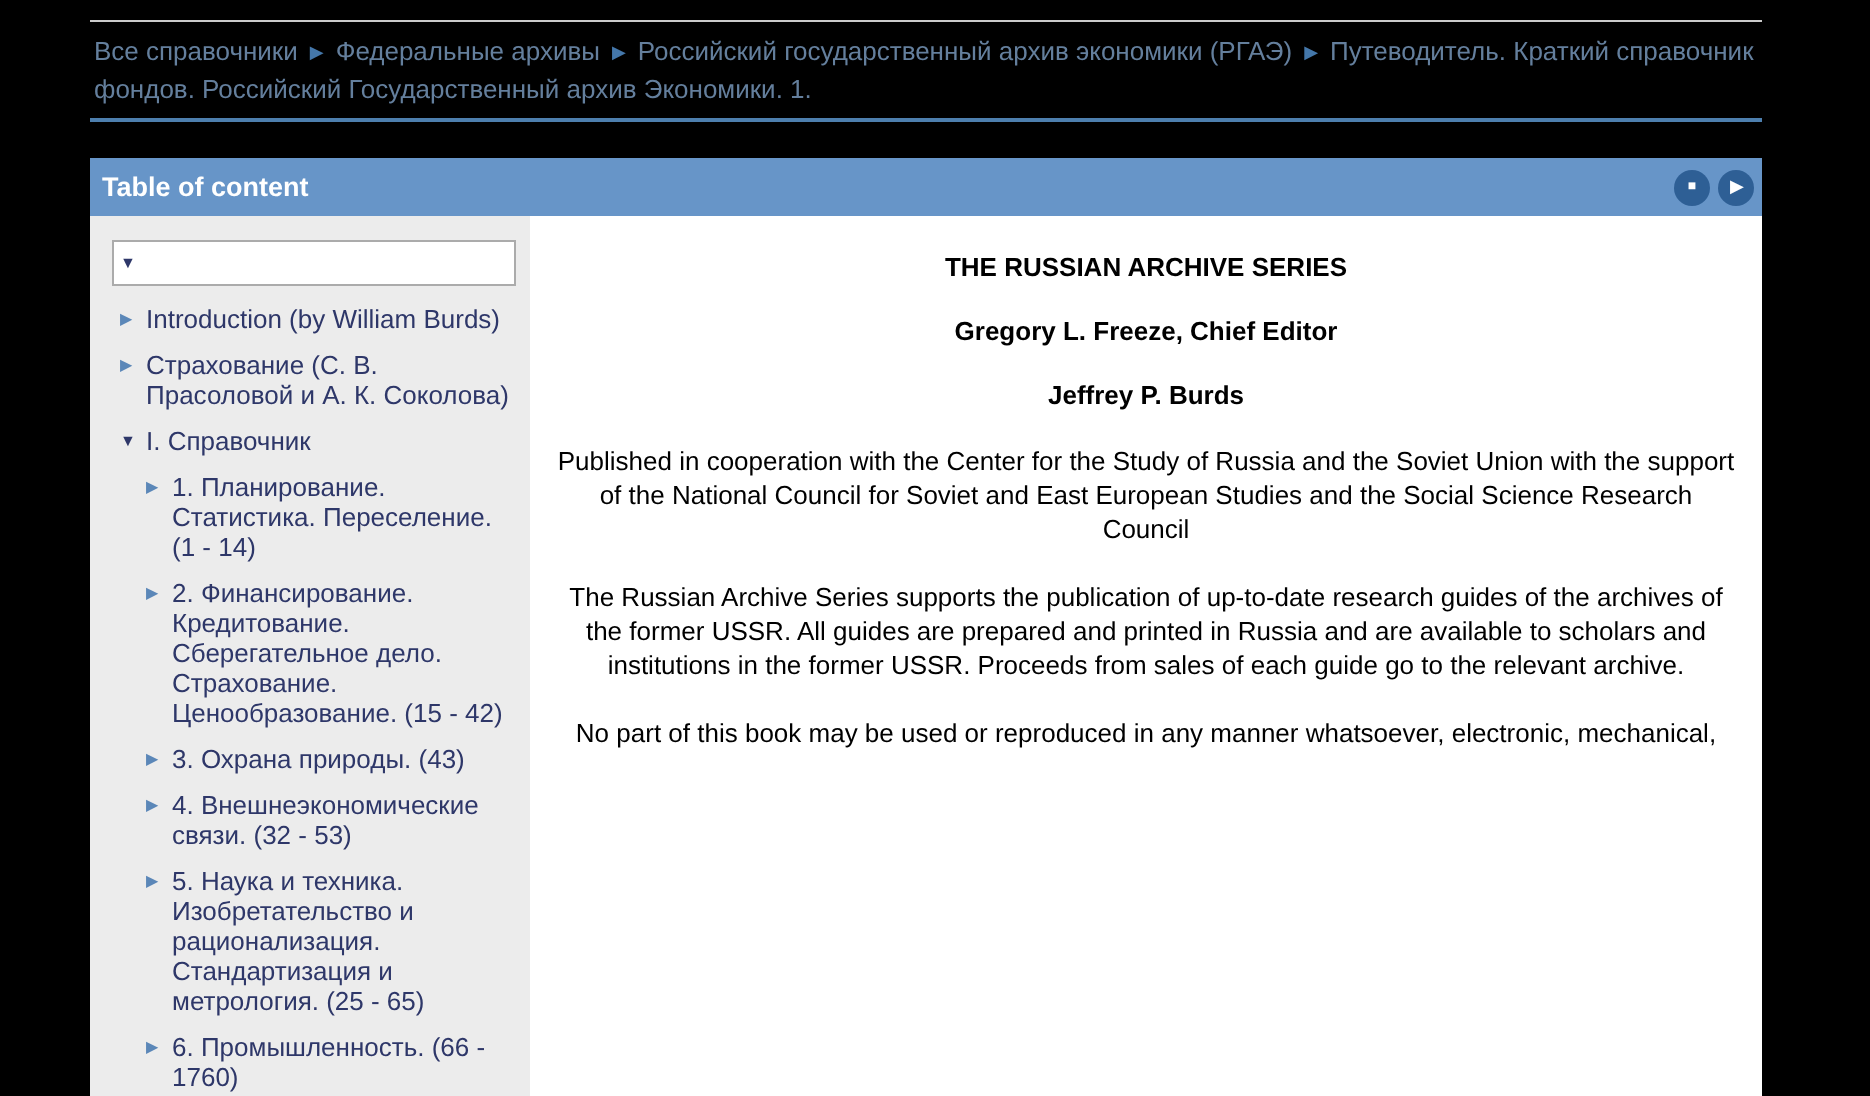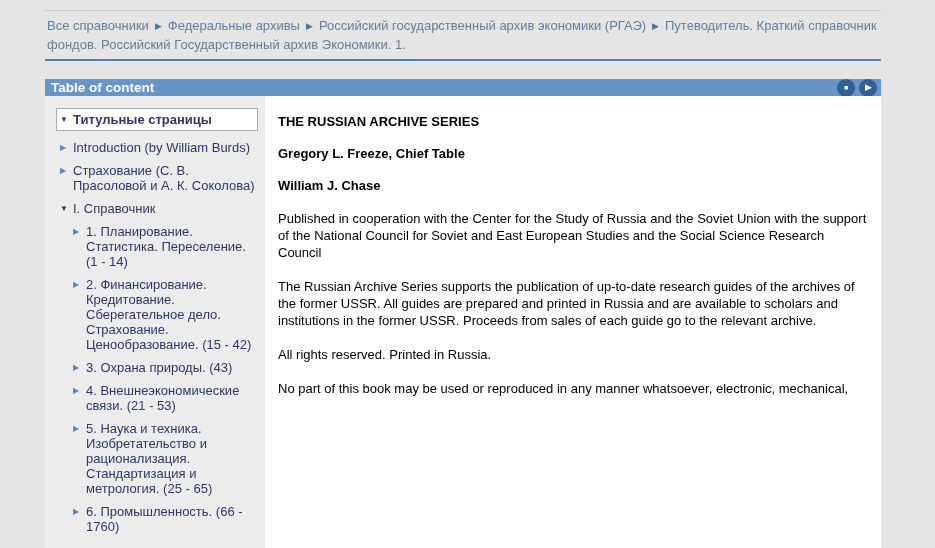--- a/index.html
+++ b/index.html
@@ -1,41 +1,41 @@
 <!DOCTYPE html>
 <html><head>
 <meta charset="utf-8">
 <style>
   * { margin:0; padding:0; box-sizing:border-box; }
   html,body { background:#ffffff; }
   body { font-family:"Liberation Sans", sans-serif; }
   .page {
     position:relative; width:935px; height:548px;
-    background:#e5e5e5; overflow:hidden;
+    background:#000000; overflow:hidden;
   }
   .frame { width:836px; margin-left:45px; }
 
   
   .crumbbar {
     border-top:1px solid #cbcbcb;
     padding:6px 4px 5px 2px;
     border-bottom:2px solid #4d7fae;
     margin-top:10px;
   }
   .crumbbar .crumbs {
     font-size:13px; line-height:18px; color:#647f9d;
   }
   .crumb { color:#647f9d; text-decoration:none; cursor:pointer; }
   .crumb-sep {
     color:#47a; font-size:9px; padding:0 6px; position:relative; top:-1px;
   }
 
   
   .titlebar {
-    margin-top:18px; height:17px; background:#6795c8;
+    margin-top:18px; height:29px; background:#6795c8;
     display:flex; align-items:center; justify-content:space-between;
     padding:0 4px 0 6px;
   }
   .titlebar-label {
     color:#ffffff; font-weight:bold; font-size:13.5px;
   }
   .titlebar-btns { display:flex; align-items:center; gap:4px; }
   .circle-btn {
     width:18px; height:18px; border-radius:50%;
     background:#2e5f95; color:#fff;
@@ -67,21 +67,21 @@
   .s-item.selected {
     background:#ffffff; border:1px solid #ababab;
     padding:3px 2px 3px 3px; font-weight:bold; margin-left:-4px;
     margin-bottom:9px;
   }
   
   .main {
     flex:1; background:#fff; padding:18px 13px 0 13px;
     color:#000;
   }
-  .main .block { max-width:592px; margin:0 auto 17px auto; }
+  .main .block { max-width:592px; margin:0 auto 17px auto; text-align:center; }
   .main .h { font-weight:bold; font-size:13px; line-height:15px; }
   .main .p { font-size:13px; line-height:17px; }
 </style>
 </head>
 <body>
 
 <div class="page">
   <div class="frame">
 
     <div class="crumbbar">
@@ -100,21 +100,20 @@
             <span class="glyph glyph-play">▶</span>
           </span>
       </span>
     </div>
 
     <div class="panel-body">
 
       <div class="sidebar">
         <div class="s-item lvl0 selected">
           <span class="marker marker-down">▼</span>
-          <span class="s-label">Титульные страницы</span>
         </div>
         <div class="s-item lvl0">
           <span class="marker marker-right">▶</span>
           <span class="s-label">Introduction (by William Burds)</span>
         </div>
         <div class="s-item lvl0">
           <span class="marker marker-right">▶</span>
           <span class="s-label">Страхование (С. В. Прасоловой и А. К. Соколова)</span>
         </div>
         <div class="s-item lvl0">
@@ -128,38 +127,37 @@
         <div class="s-item lvl1">
           <span class="marker marker-right">▶</span>
           <span class="s-label">2. Финансирование. Кредитование. Сберегательное дело. Страхование. Ценообразование. (15 - 42)</span>
         </div>
         <div class="s-item lvl1">
           <span class="marker marker-right">▶</span>
           <span class="s-label">3. Охрана природы. (43)</span>
         </div>
         <div class="s-item lvl1">
           <span class="marker marker-right">▶</span>
-          <span class="s-label">4. Внешнеэкономические связи. (21 - 53)</span>
+          <span class="s-label">4. Внешнеэкономические связи. (32 - 53)</span>
         </div>
         <div class="s-item lvl1">
           <span class="marker marker-right">▶</span>
           <span class="s-label">5. Наука и техника. Изобретательство и рационализация. Стандартизация и метрология. (25 - 65)</span>
         </div>
         <div class="s-item lvl1">
           <span class="marker marker-right">▶</span>
           <span class="s-label">6. Промышленность. (66 - 1760)</span>
         </div>
 
       </div>
 
       <div class="main">
         <p class="block h">THE RUSSIAN ARCHIVE SERIES</p>
-        <p class="block h">Gregory L. Freeze, Chief Table</p>
-        <p class="block h">William J. Chase</p>
+        <p class="block h">Gregory L. Freeze, Chief Editor</p>
+        <p class="block h">Jeffrey P. Burds</p>
         <p class="block p">Published in cooperation with the Center for the Study of Russia and the Soviet Union with the support of the National Council for Soviet and East European Studies and the Social Science Research Council</p>
         <p class="block p">The Russian Archive Series supports the publication of up-to-date research guides of the archives of the former USSR. All guides are prepared and printed in Russia and are available to scholars and institutions in the former USSR. Proceeds from sales of each guide go to the relevant archive.</p>
-        <p class="block p">All rights reserved. Printed in Russia.</p>
         <p class="block p">No part of this book may be used or reproduced in any manner whatsoever, electronic, mechanical,</p>
       </div>
 
     </div>
   </div>
 </div>
 
 </body></html>

